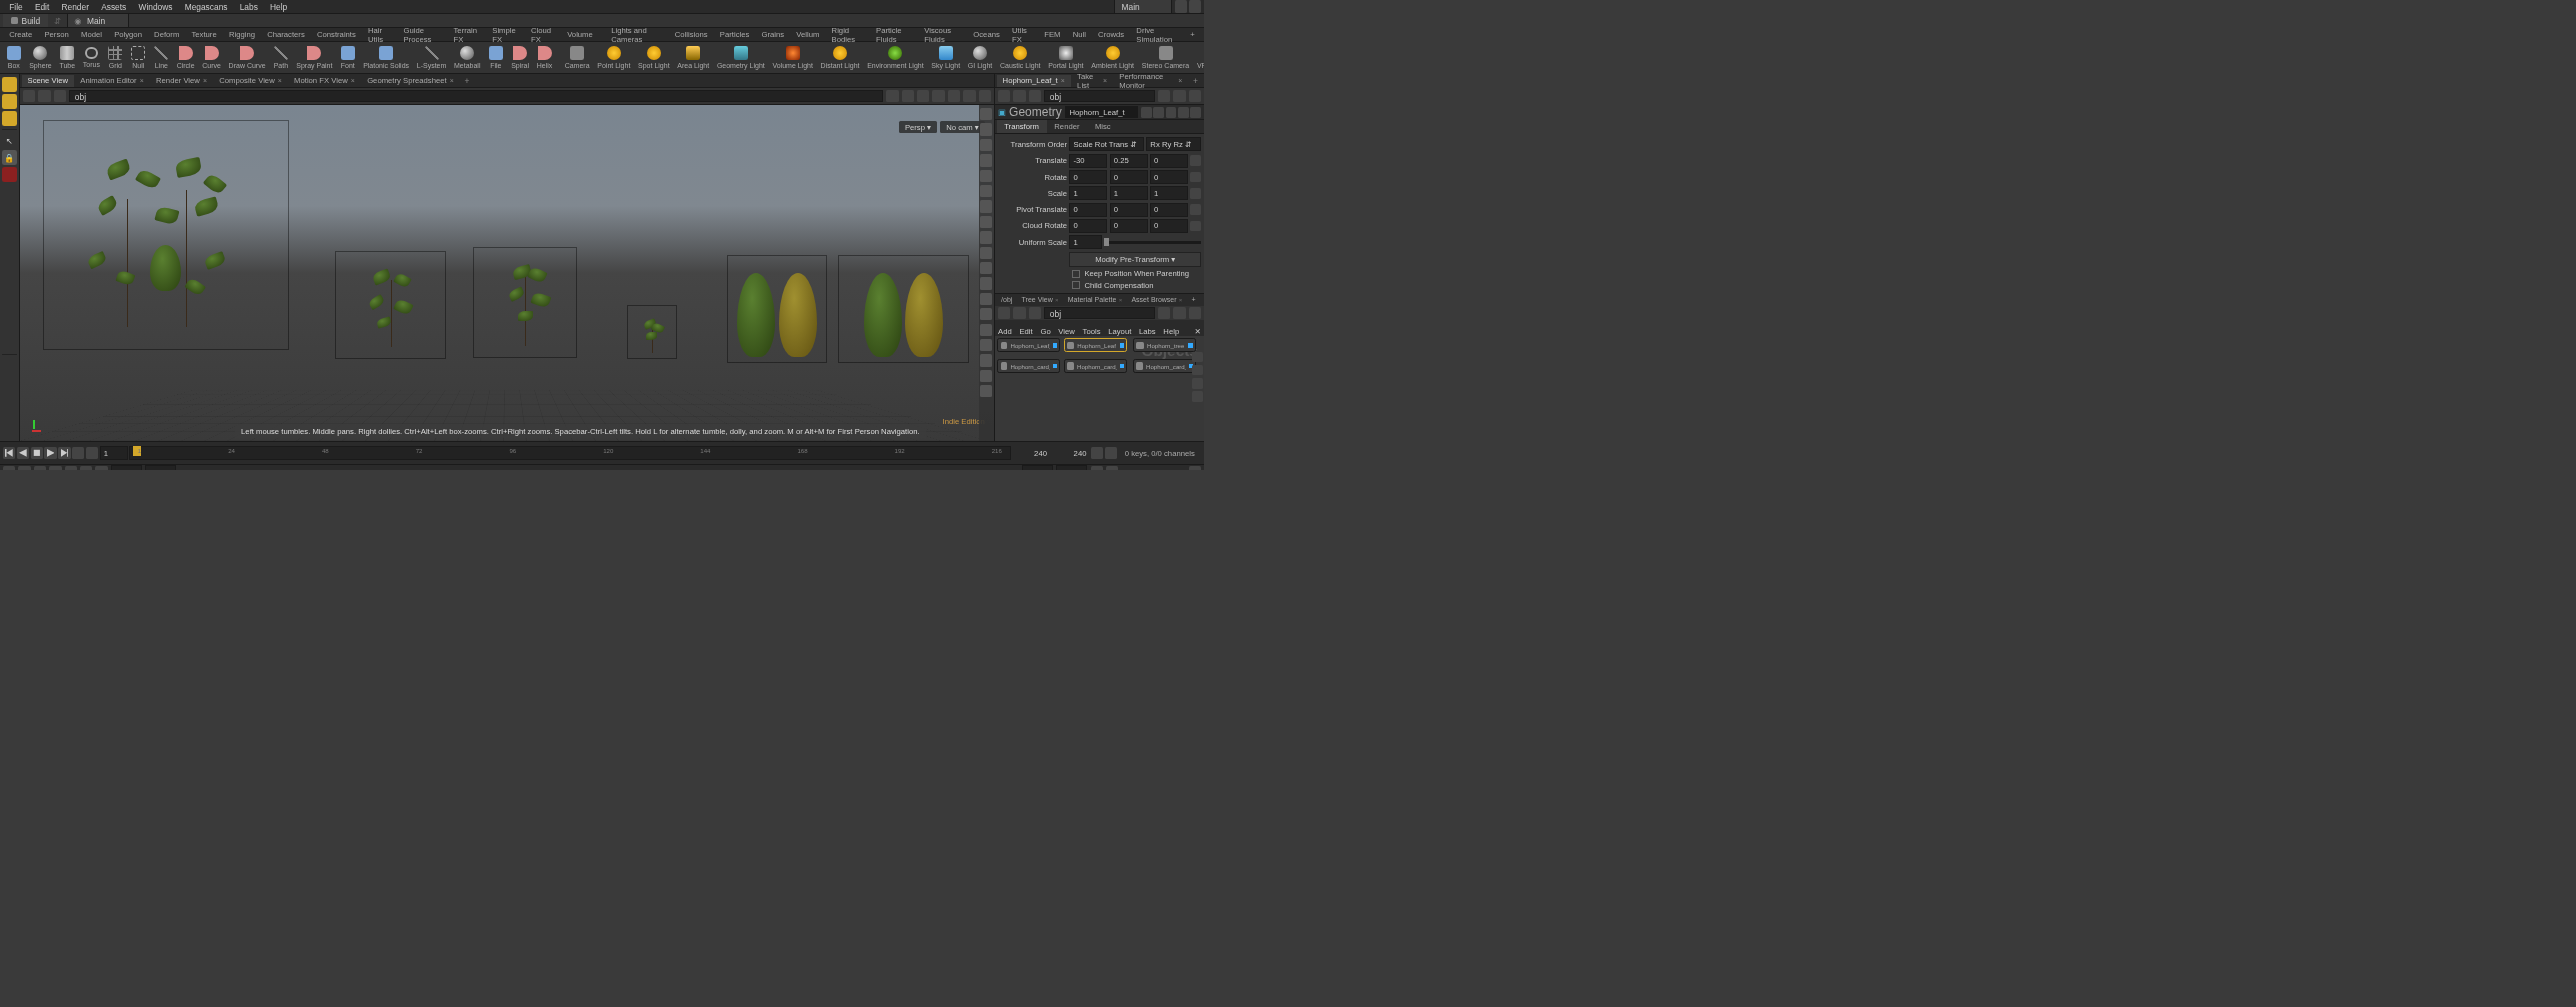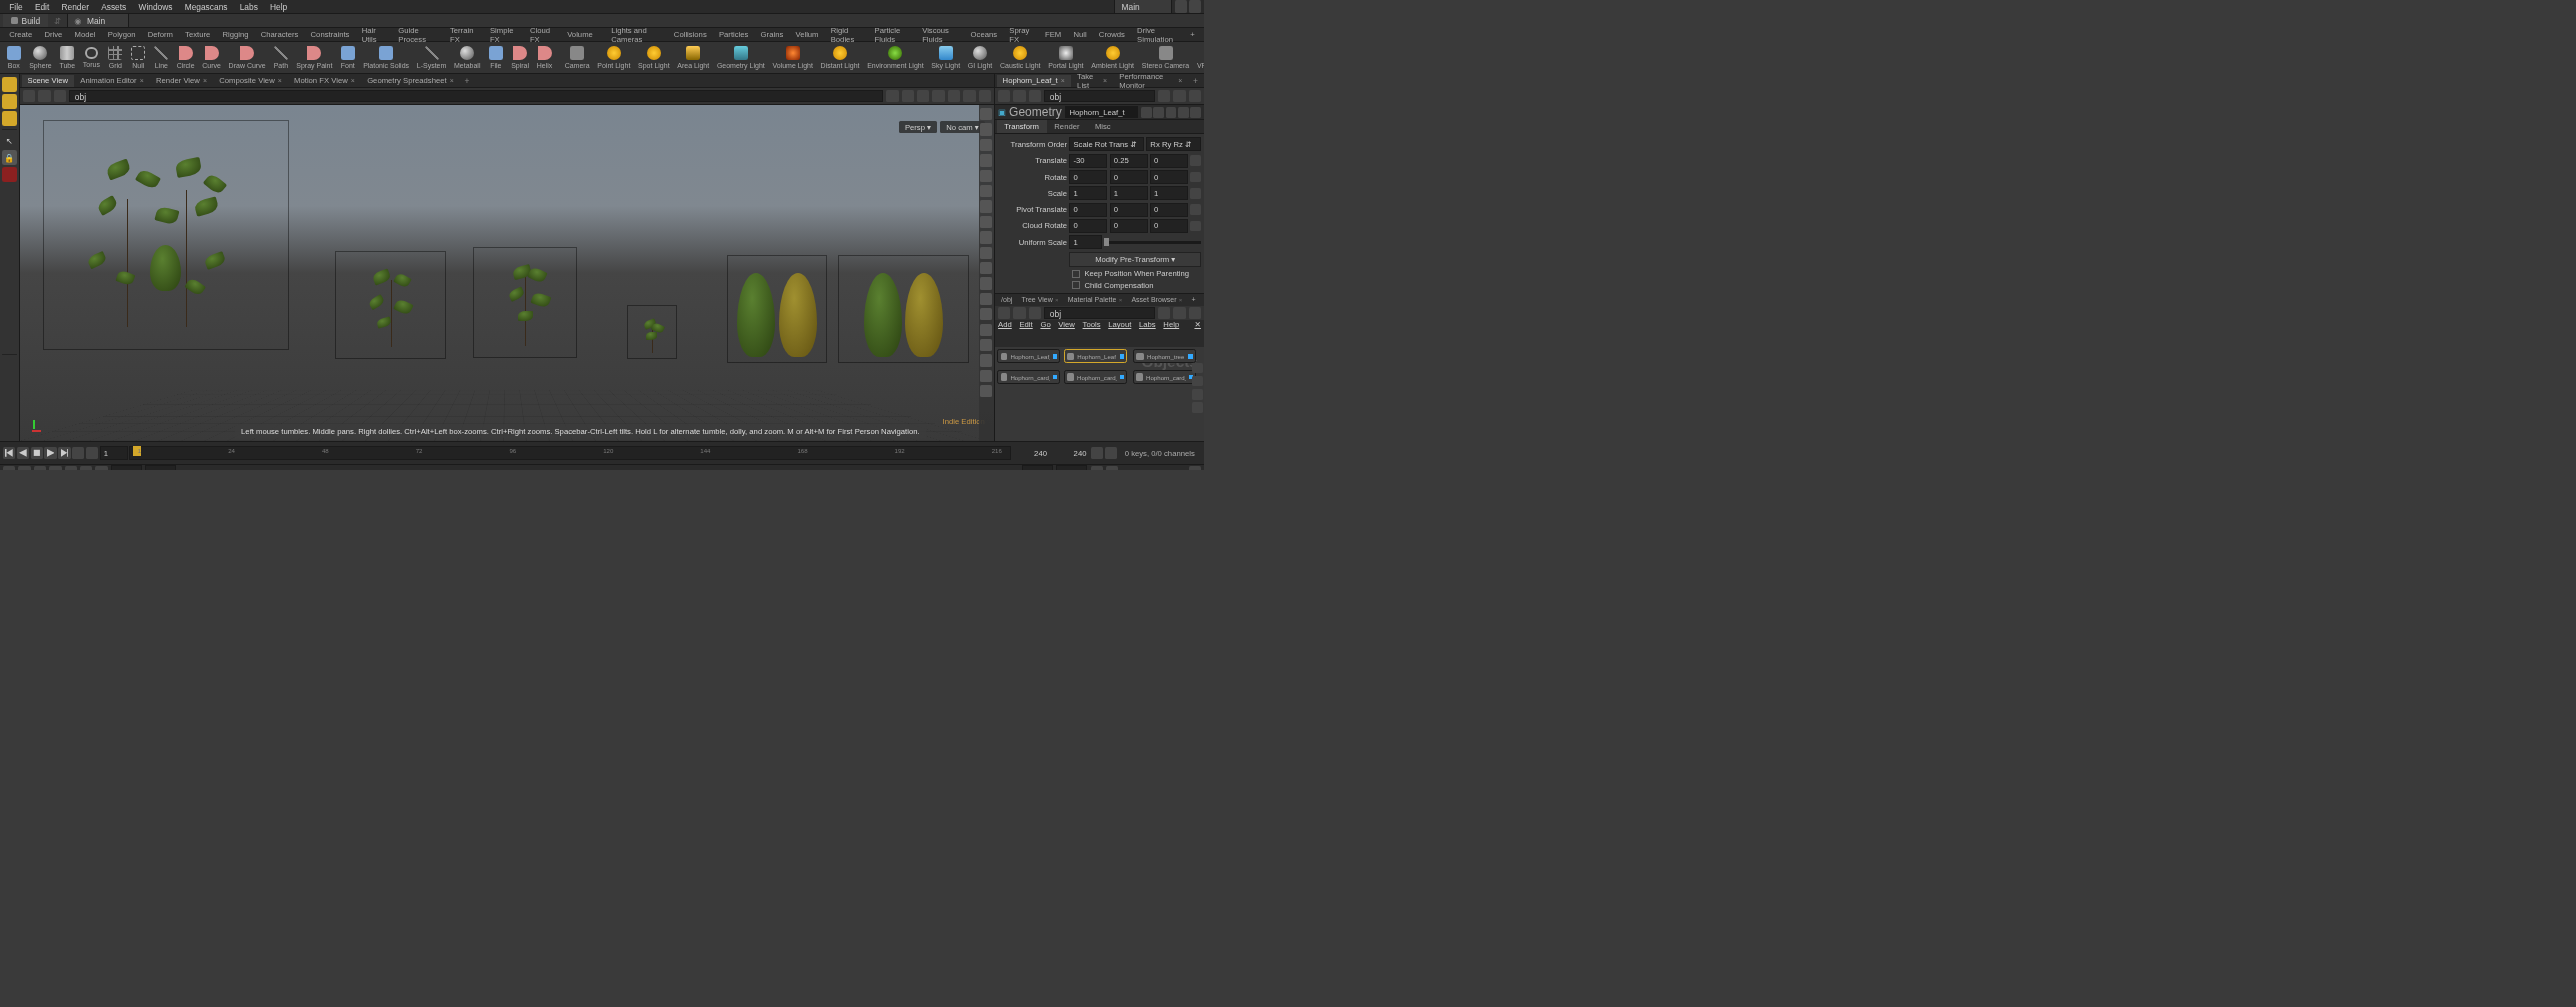--- a/index.html
+++ b/index.html
@@ -115,21 +115,21 @@
 .param-btn { flex: 1; background: #3a3a3a; padding: 2.3px; text-align: center; font-size: 7.7px; border: 0.8px solid #222; }
 .param-check { display: flex; align-items: center; gap: 4.6px; padding-left: 74px; font-size: 7.7px; }
 .chk { width: 7.7px; height: 7.7px; border: 0.8px solid #666; }
 
 
 .network-panel { flex: 1; background: #333; border-top: 0.8px solid #1a1a1a; display: flex; flex-direction: column; }
 .net-tabs { background: #2a2a2a; height: 12.3px; display: flex; align-items: center; padding: 0 1.5px; font-size: 7px; }
 .net-tab { padding: 0.8px 4.6px; color: #aaa; display: flex; align-items: center; gap: 2.3px; }
 .net-tab-close { font-size: 6.1px; color: #666; }
 .net-path { background: #333; height: 14px; display: flex; align-items: center; padding: 0 3.1px; gap: 3.1px; }
-.net-menu { background: #2a2a2a; height: 27px; display: flex; align-items: flex-start; padding: 0 3.1px; gap: 7.7px; font-size: 7.7px; text-decoration: underline; }
+.net-menu { background: #2a2a2a; height: 16px; display: flex; align-items: flex-end; padding: 0 3.1px; gap: 7.7px; font-size: 7.7px; }
 .net-canvas { flex: 1; background: #383838; position: relative; overflow: hidden; }
 .net-canvas-label { position: absolute; right: 6.1px; top: 6.1px; color: #555; font-size: 15.4px; font-weight: bold; }
 .node { position: absolute; width: 63px; height: 14px; background: #3a3a3a; border: 0.8px solid #1a1a1a; border-radius: 2.3px; display: flex; align-items: center; gap: 3.1px; padding: 0 2.3px; }
 .node.sel { border: 0.8px solid #d4a82a; }
 .node-ic { width: 7.7px; height: 7.7px; background: #888; border-radius: 1.5px; }
 .node-txt { font-size: 6.1px; color: #aaa; overflow: hidden; white-space: nowrap; }
 .node-flag { width: 4.6px; height: 4.6px; margin-left: auto; }
 .node-flag.blue { background: #3af; }
 .net-right-tools { position: absolute; right: 1.5px; top: 15.4px; display: flex; flex-direction: column; gap: 2.3px; }
 .nrtool { width: 10.8px; height: 10.8px; background: #444; border-radius: 1.5px; }
@@ -180,21 +180,21 @@
   <span style="margin:0 4.6px; color:#666;">⇵</span>
   <div class="main-chip">
     <span style="color:#888; margin-right:3.1px;">◉</span>
     <span>Main</span>
   </div>
 </div>
 
 <div style="display:flex;">
   <div class="shelf-tabs" style="flex:1;" id="shelf-tabs-left">
       <span class="shelf-tab">Create</span>
-      <span class="shelf-tab">Drive</span>
+      <span class="shelf-tab">Person</span>
       <span class="shelf-tab">Model</span>
       <span class="shelf-tab">Polygon</span>
       <span class="shelf-tab">Deform</span>
       <span class="shelf-tab">Texture</span>
       <span class="shelf-tab">Rigging</span>
       <span class="shelf-tab">Characters</span>
       <span class="shelf-tab">Constraints</span>
       <span class="shelf-tab">Hair Utils</span>
       <span class="shelf-tab">Guide Process</span>
       <span class="shelf-tab">Terrain FX</span>
@@ -205,21 +205,21 @@
   <div class="shelf-tabs" style="flex:1;" id="shelf-tabs-right">
       <span class="shelf-tab">Lights and Cameras</span>
       <span class="shelf-tab">Collisions</span>
       <span class="shelf-tab">Particles</span>
       <span class="shelf-tab">Grains</span>
       <span class="shelf-tab">Vellum</span>
       <span class="shelf-tab">Rigid Bodies</span>
       <span class="shelf-tab">Particle Fluids</span>
       <span class="shelf-tab">Viscous Fluids</span>
       <span class="shelf-tab">Oceans</span>
-      <span class="shelf-tab">Spray FX</span>
+      <span class="shelf-tab">Utils FX</span>
       <span class="shelf-tab">FEM</span>
       <span class="shelf-tab">Null</span>
       <span class="shelf-tab">Crowds</span>
       <span class="shelf-tab">Drive Simulation</span>
       <span class="shelf-tab">+</span>
     </div>
 </div>
 
 <div style="display:flex;">
   <div class="shelf-tools" style="flex:1;" id="shelf-tools-left">

